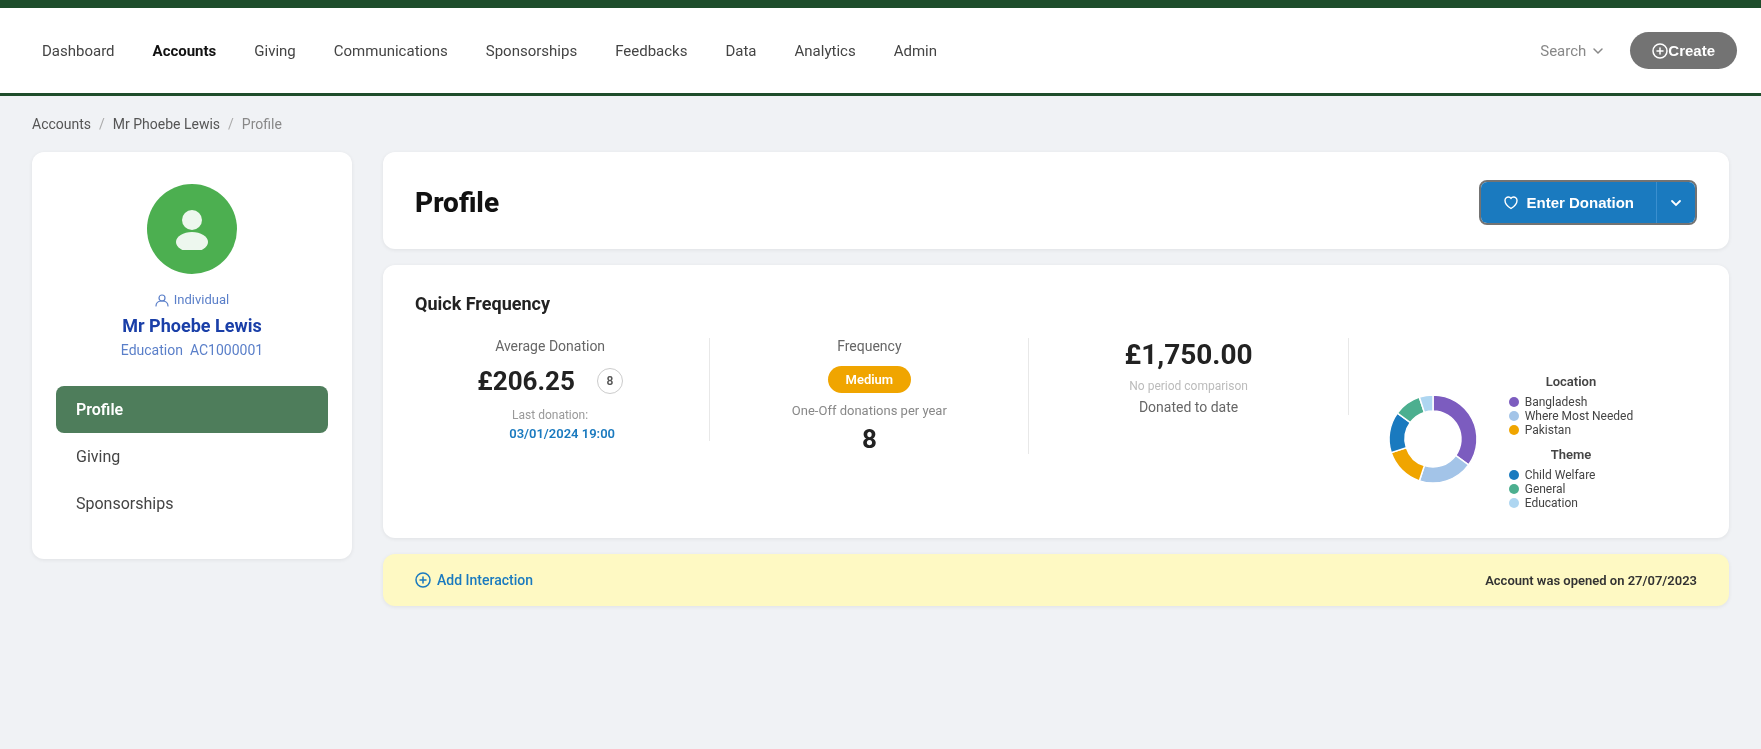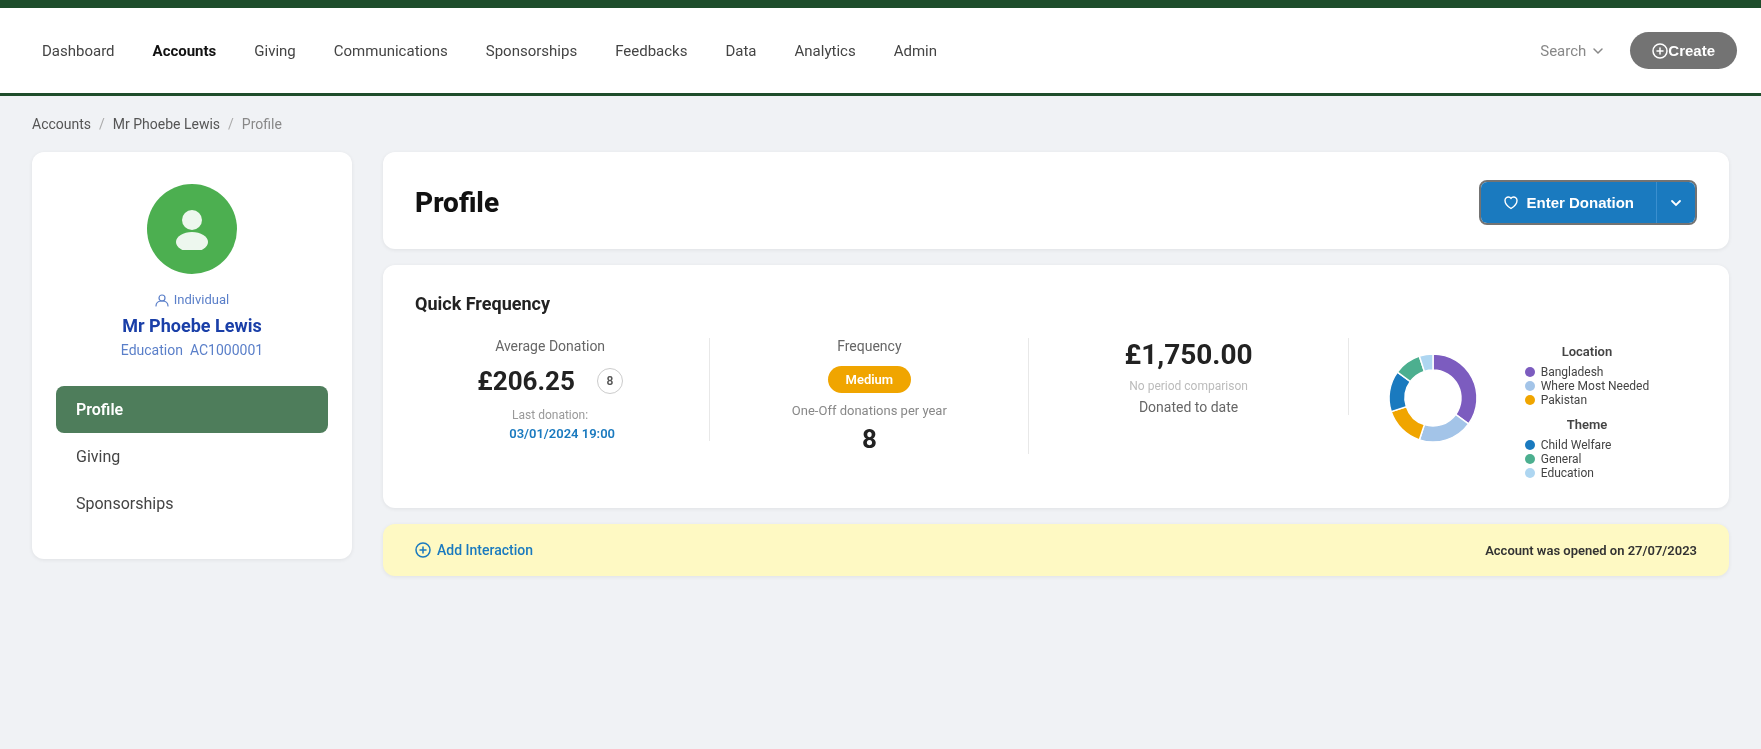--- a/index.html
+++ b/index.html
@@ -309,22 +309,23 @@
       color: #666;
     }
 
     
     .chart-block {
       flex: 1.2;
       border-right: none;
       padding: 0 0 0 24px;
       display: flex;
       flex-direction: row;
-      align-items: flex-start;
-      gap: 32px;
+      align-items: center;
+      gap: 16px;
+      margin-top: 30px;
     }
     .donut-wrap {
       position: relative;
       width: 120px;
       height: 120px;
     }
     .donut-wrap svg { width: 120px; height: 120px; }
     .chart-legend {
       font-size: 12px;
       color: #444;

